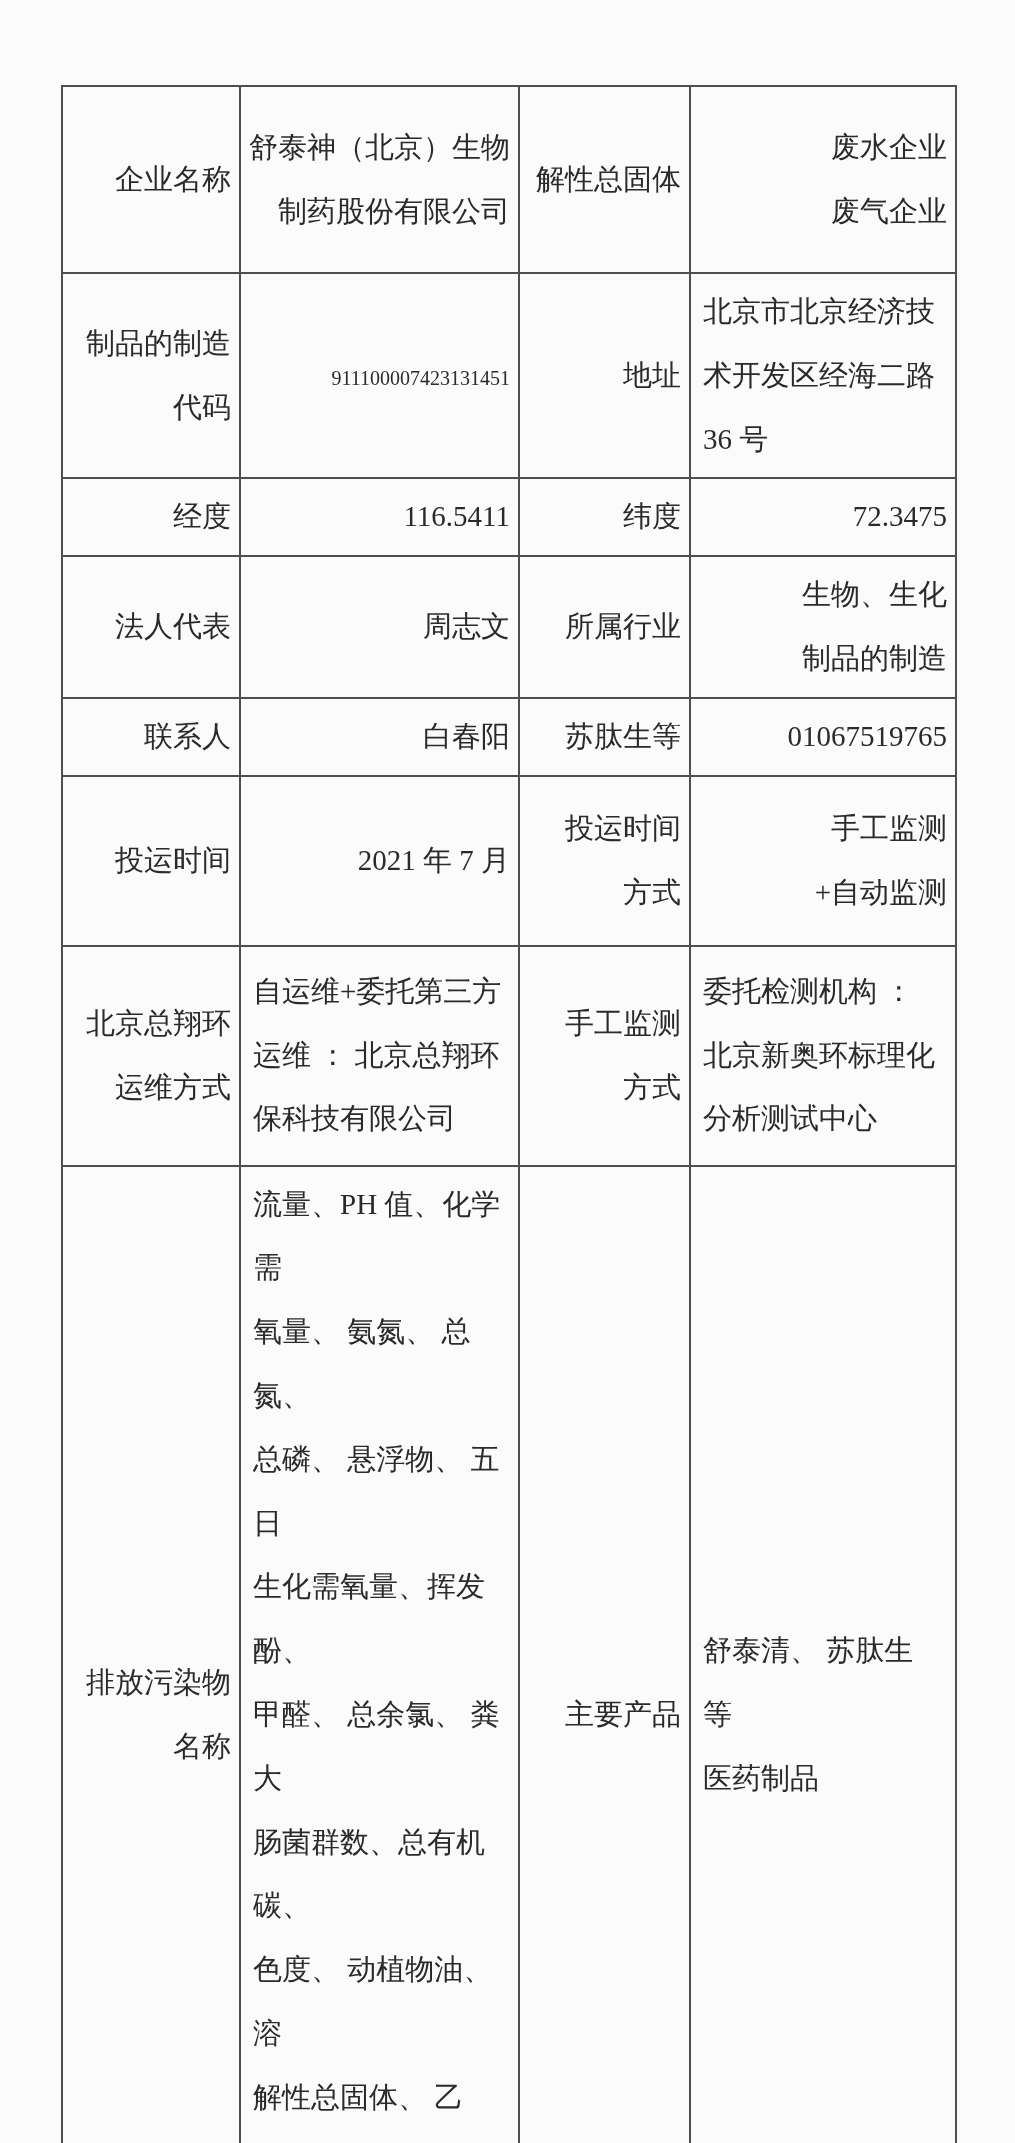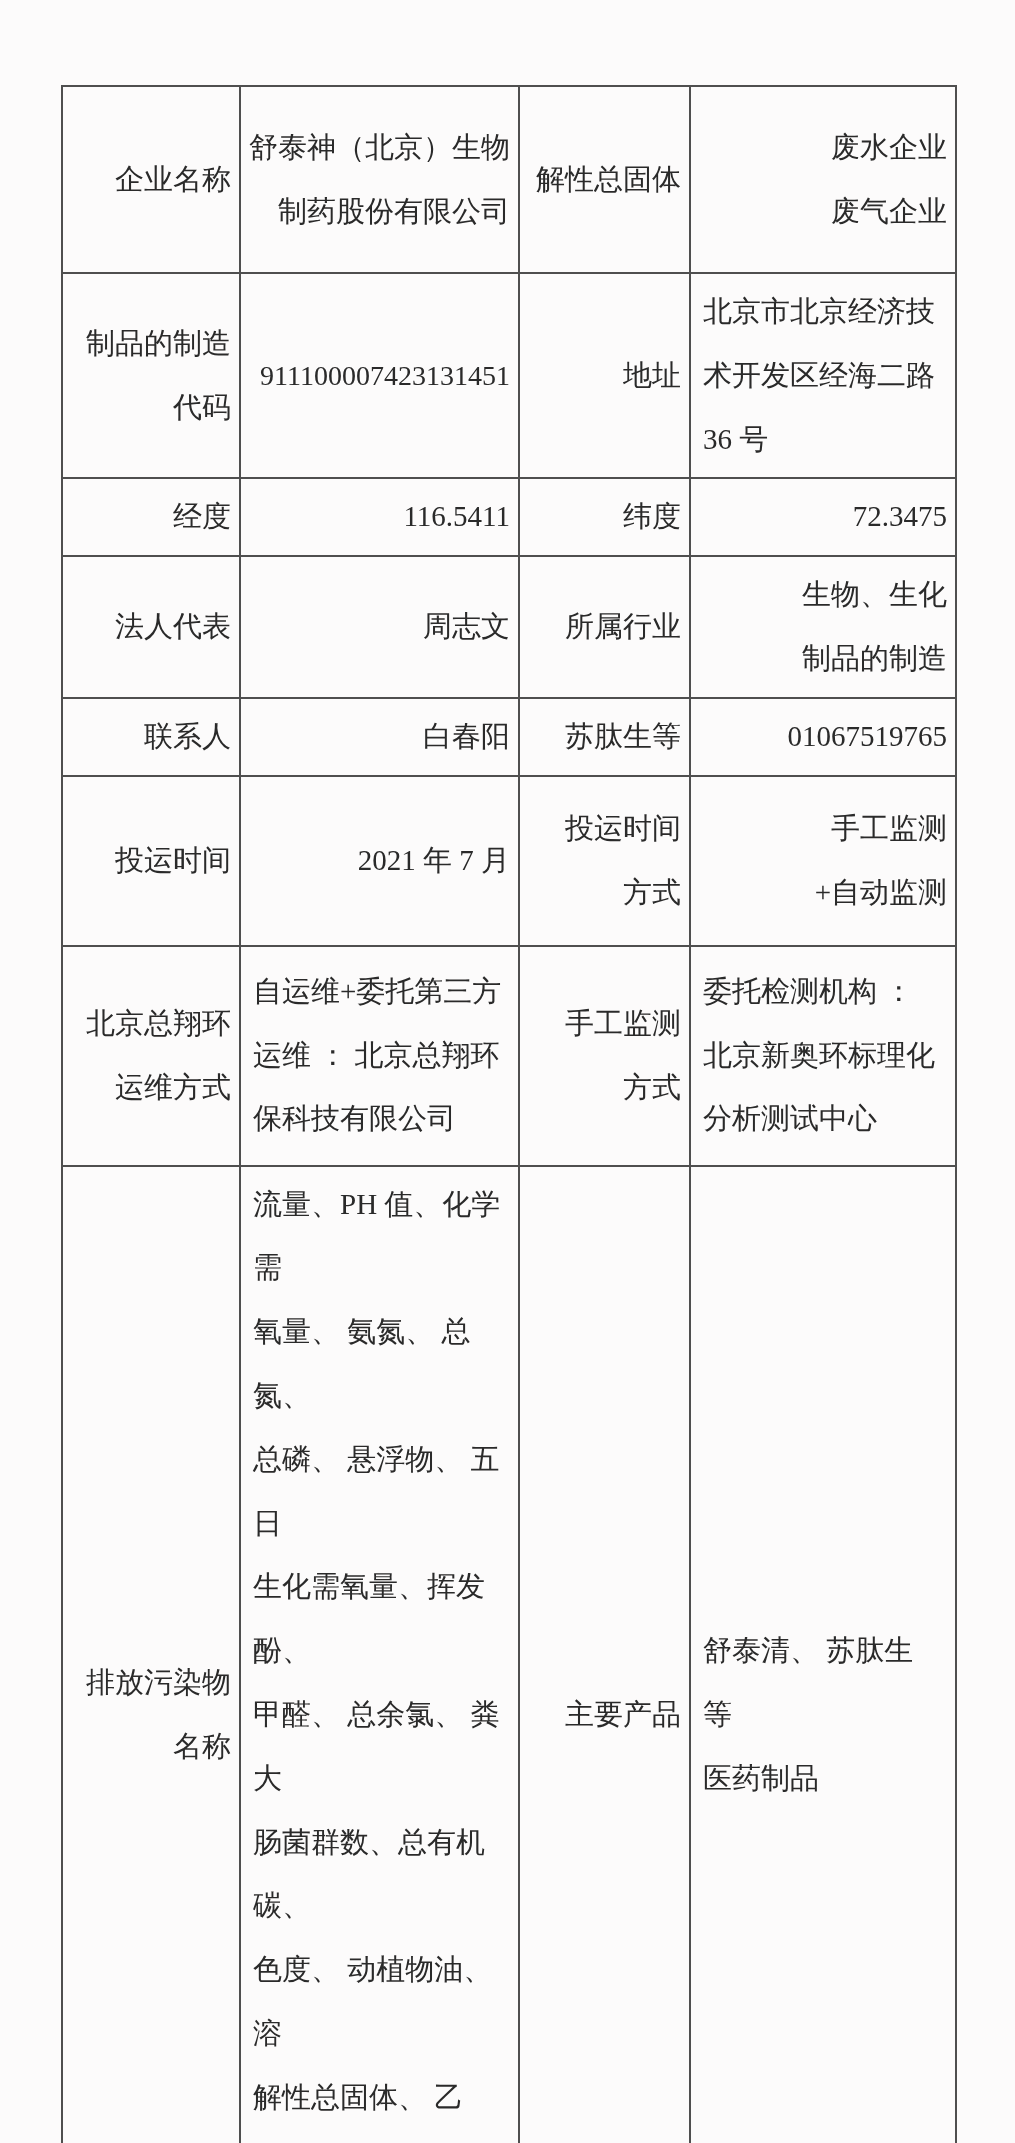--- a/index.html
+++ b/index.html
@@ -32,21 +32,21 @@
     text-align: right;
     padding: 6px 8px;
     overflow: hidden;
   }
   td.cell.left {
     text-align: left;
     padding-left: 12px;
     padding-right: 16px;
   }
   td.cell .num {
-    font-size: 28px;
+    font-size: 20px;
     margin-top: 32px;
   }
 </style>
 </head>
 <body>
 
 <div class="page">
   <table class="info">
     <colgroup>
       <col style="width:178px">

